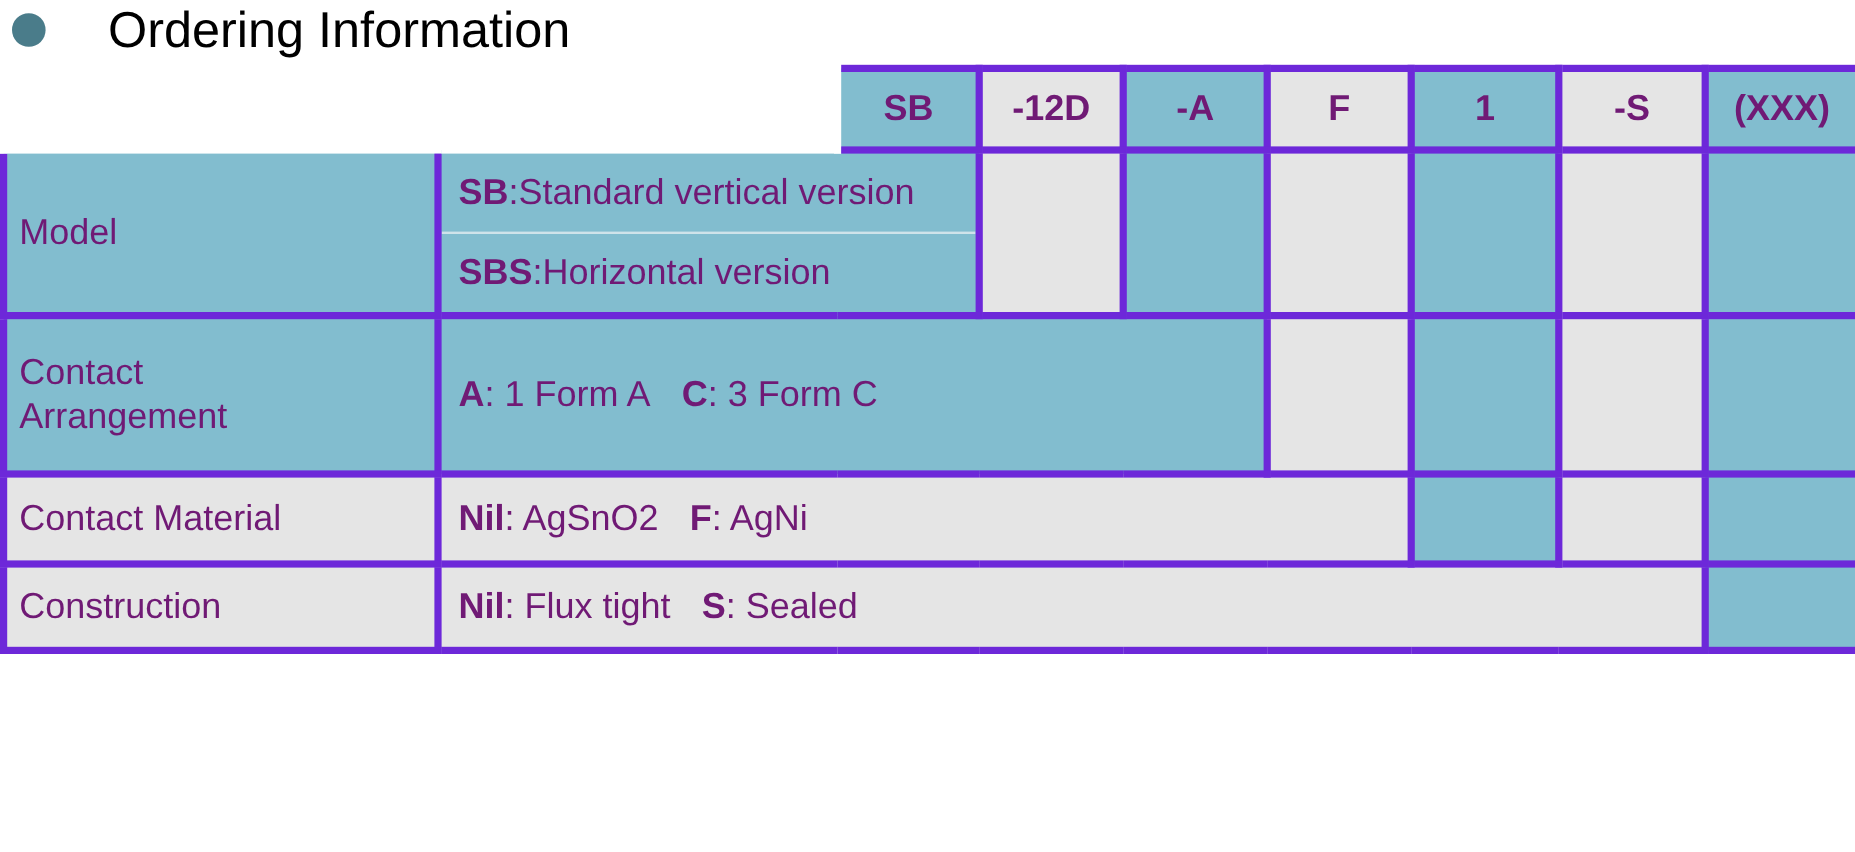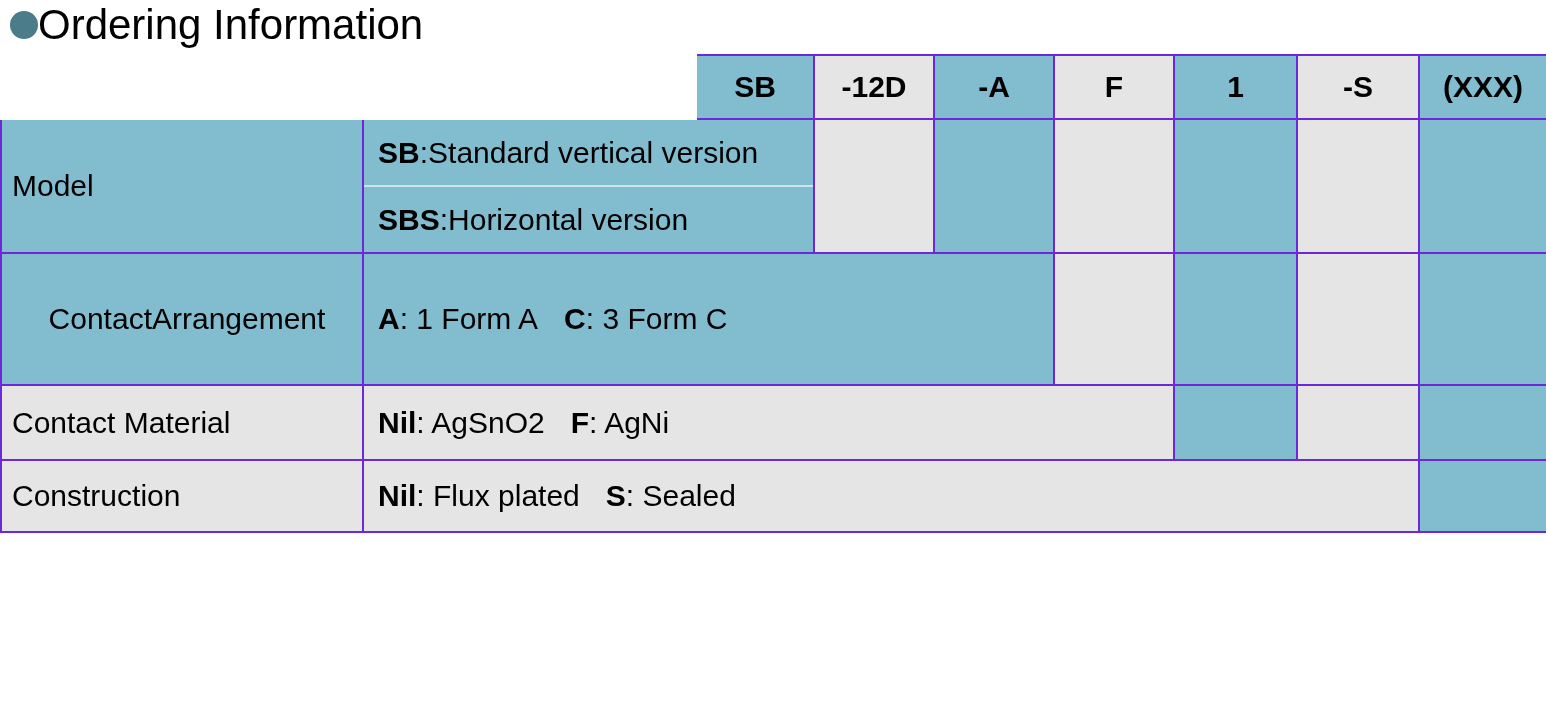--- a/index.html
+++ b/index.html
@@ -14,40 +14,41 @@
   
   #title-row{
     position:absolute;left:0;top:0;width:1546px;height:50px;
     display:flex;align-items:center;
   }
   #bullet{
     width:28px;height:28px;border-radius:50%;
     background:#4a7c8a;margin-left:10px;flex:0 0 auto;
   }
   #page-title{
+    margin-left:52px;
     font-size:42px;
     color:#000000;
     letter-spacing:0px;
     white-space:nowrap;
     line-height:1;
   }
 
   
   #order-table{
     position:absolute;left:0;top:54px;
     width:1546px;
     border-collapse:collapse;
     table-layout:fixed;
   }
   #order-table td{
     padding:0;
-    border:2px solid #6d28d9;
+    border:6px solid #6d28d9;
     vertical-align:middle;
     font-size:30px;
-    color:#000000;
+    color:#701a75;
     line-height:1.05;
   }
   .teal{background:#82bdcf;}
   .gray{background:#e5e5e5;}
   .blank{background:#ffffff;border-color:#ffffff !important;}
 
   
   .code-cell{
     text-align:center;
     font-weight:bold;
@@ -57,21 +58,21 @@
   }
 
   
   .label-cell{
     font-weight:normal;
     font-size:30px;
     padding-left:10px !important;
     white-space:nowrap;
   }
   .label-stack{
-    display:flex;justify-content:center;
+    display:flex;flex-direction:column;justify-content:center;
     line-height:1.25;
   }
 
   
   .value-cell{
     padding-left:14px !important;
     white-space:nowrap;
     font-size:31px;
   }
   .model-line{
@@ -164,19 +165,19 @@
     </td>
     <td class="teal"></td>
     <td class="gray"></td>
     <td class="teal"></td>
   </tr>
 
 
   <tr style="height:72px">
     <td class="label-cell gray">Construction</td>
     <td class="value-cell gray" colspan="7">
-      <span style="font-weight:bold">Nil</span><span>: </span><span>Flux plated</span><span class="gap"></span><span style="font-weight:bold">S</span><span>: </span><span>Sealed</span>
+      <span style="font-weight:bold">Nil</span><span>: </span><span>Flux tight</span><span class="gap"></span><span style="font-weight:bold">S</span><span>: </span><span>Sealed</span>
     </td>
     <td class="teal"></td>
   </tr>
 
 </tbody>
   </table>
 
 </body></html>

